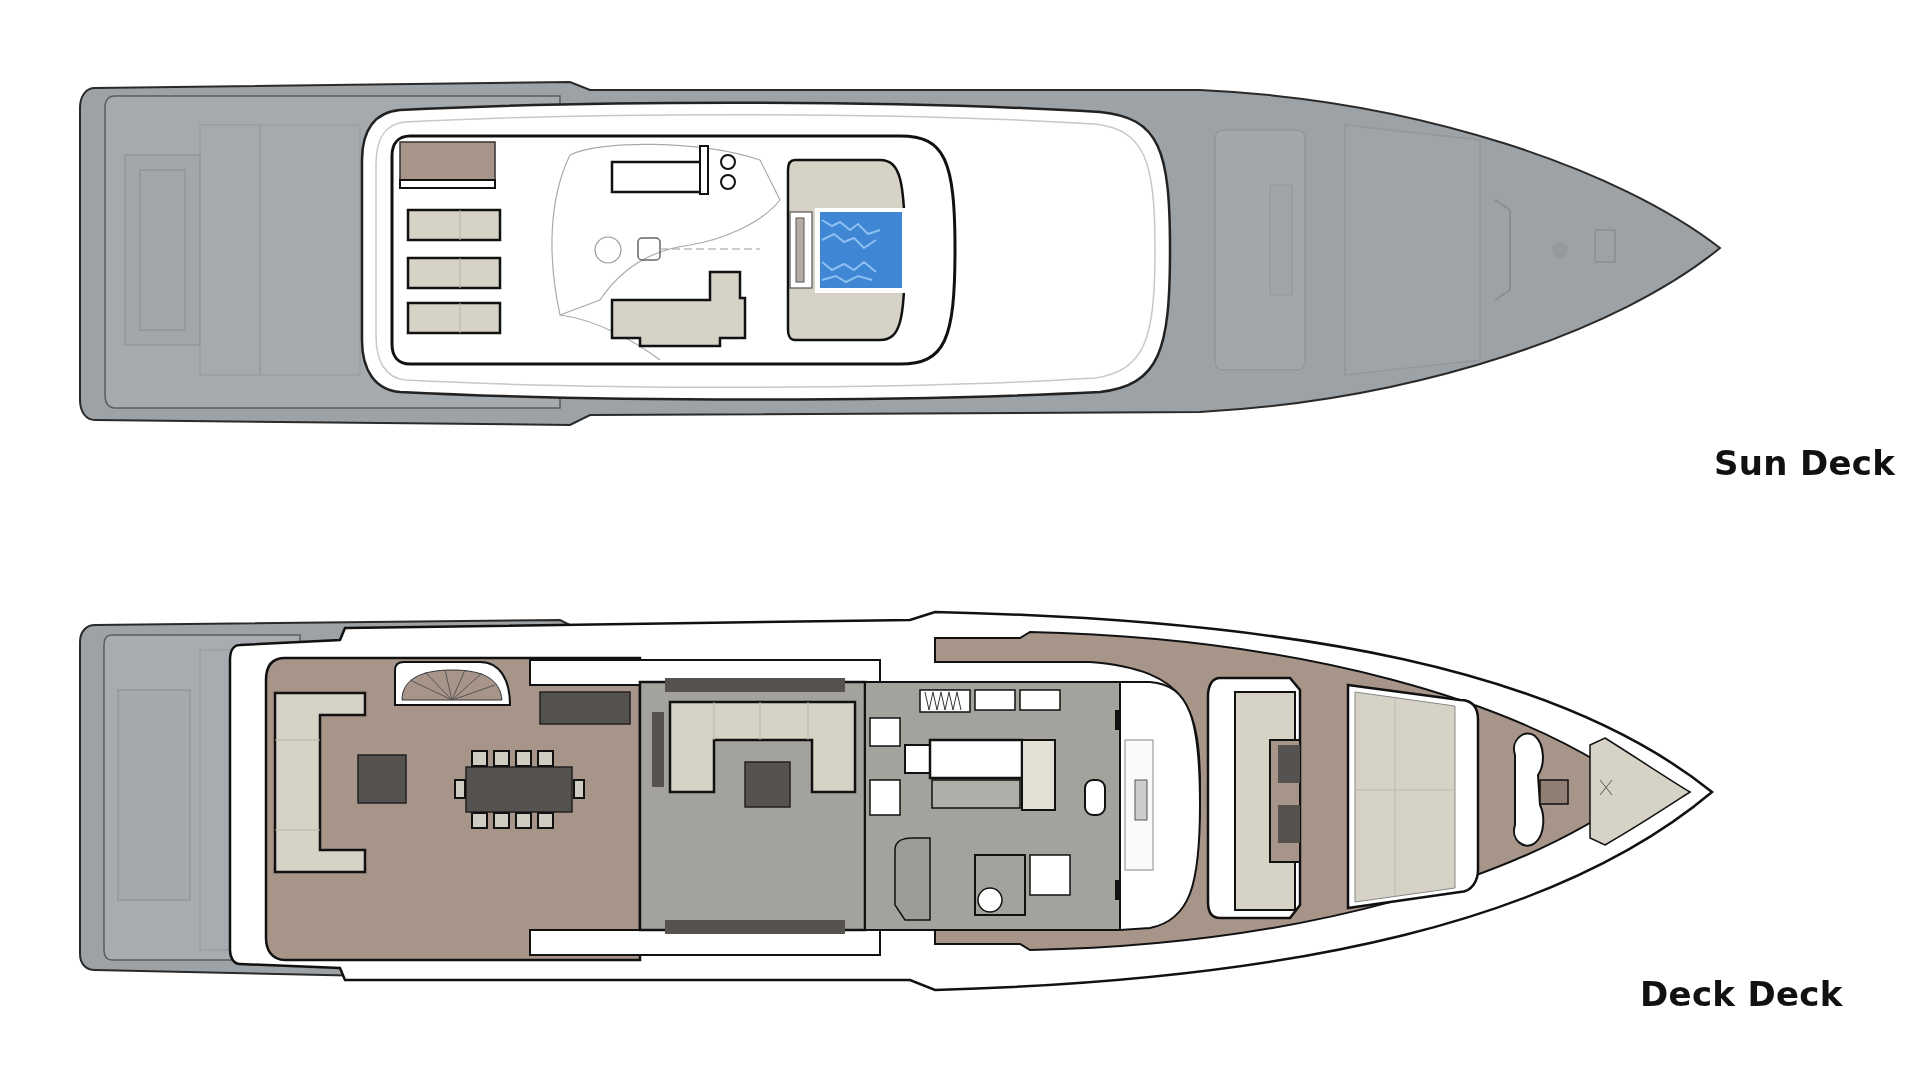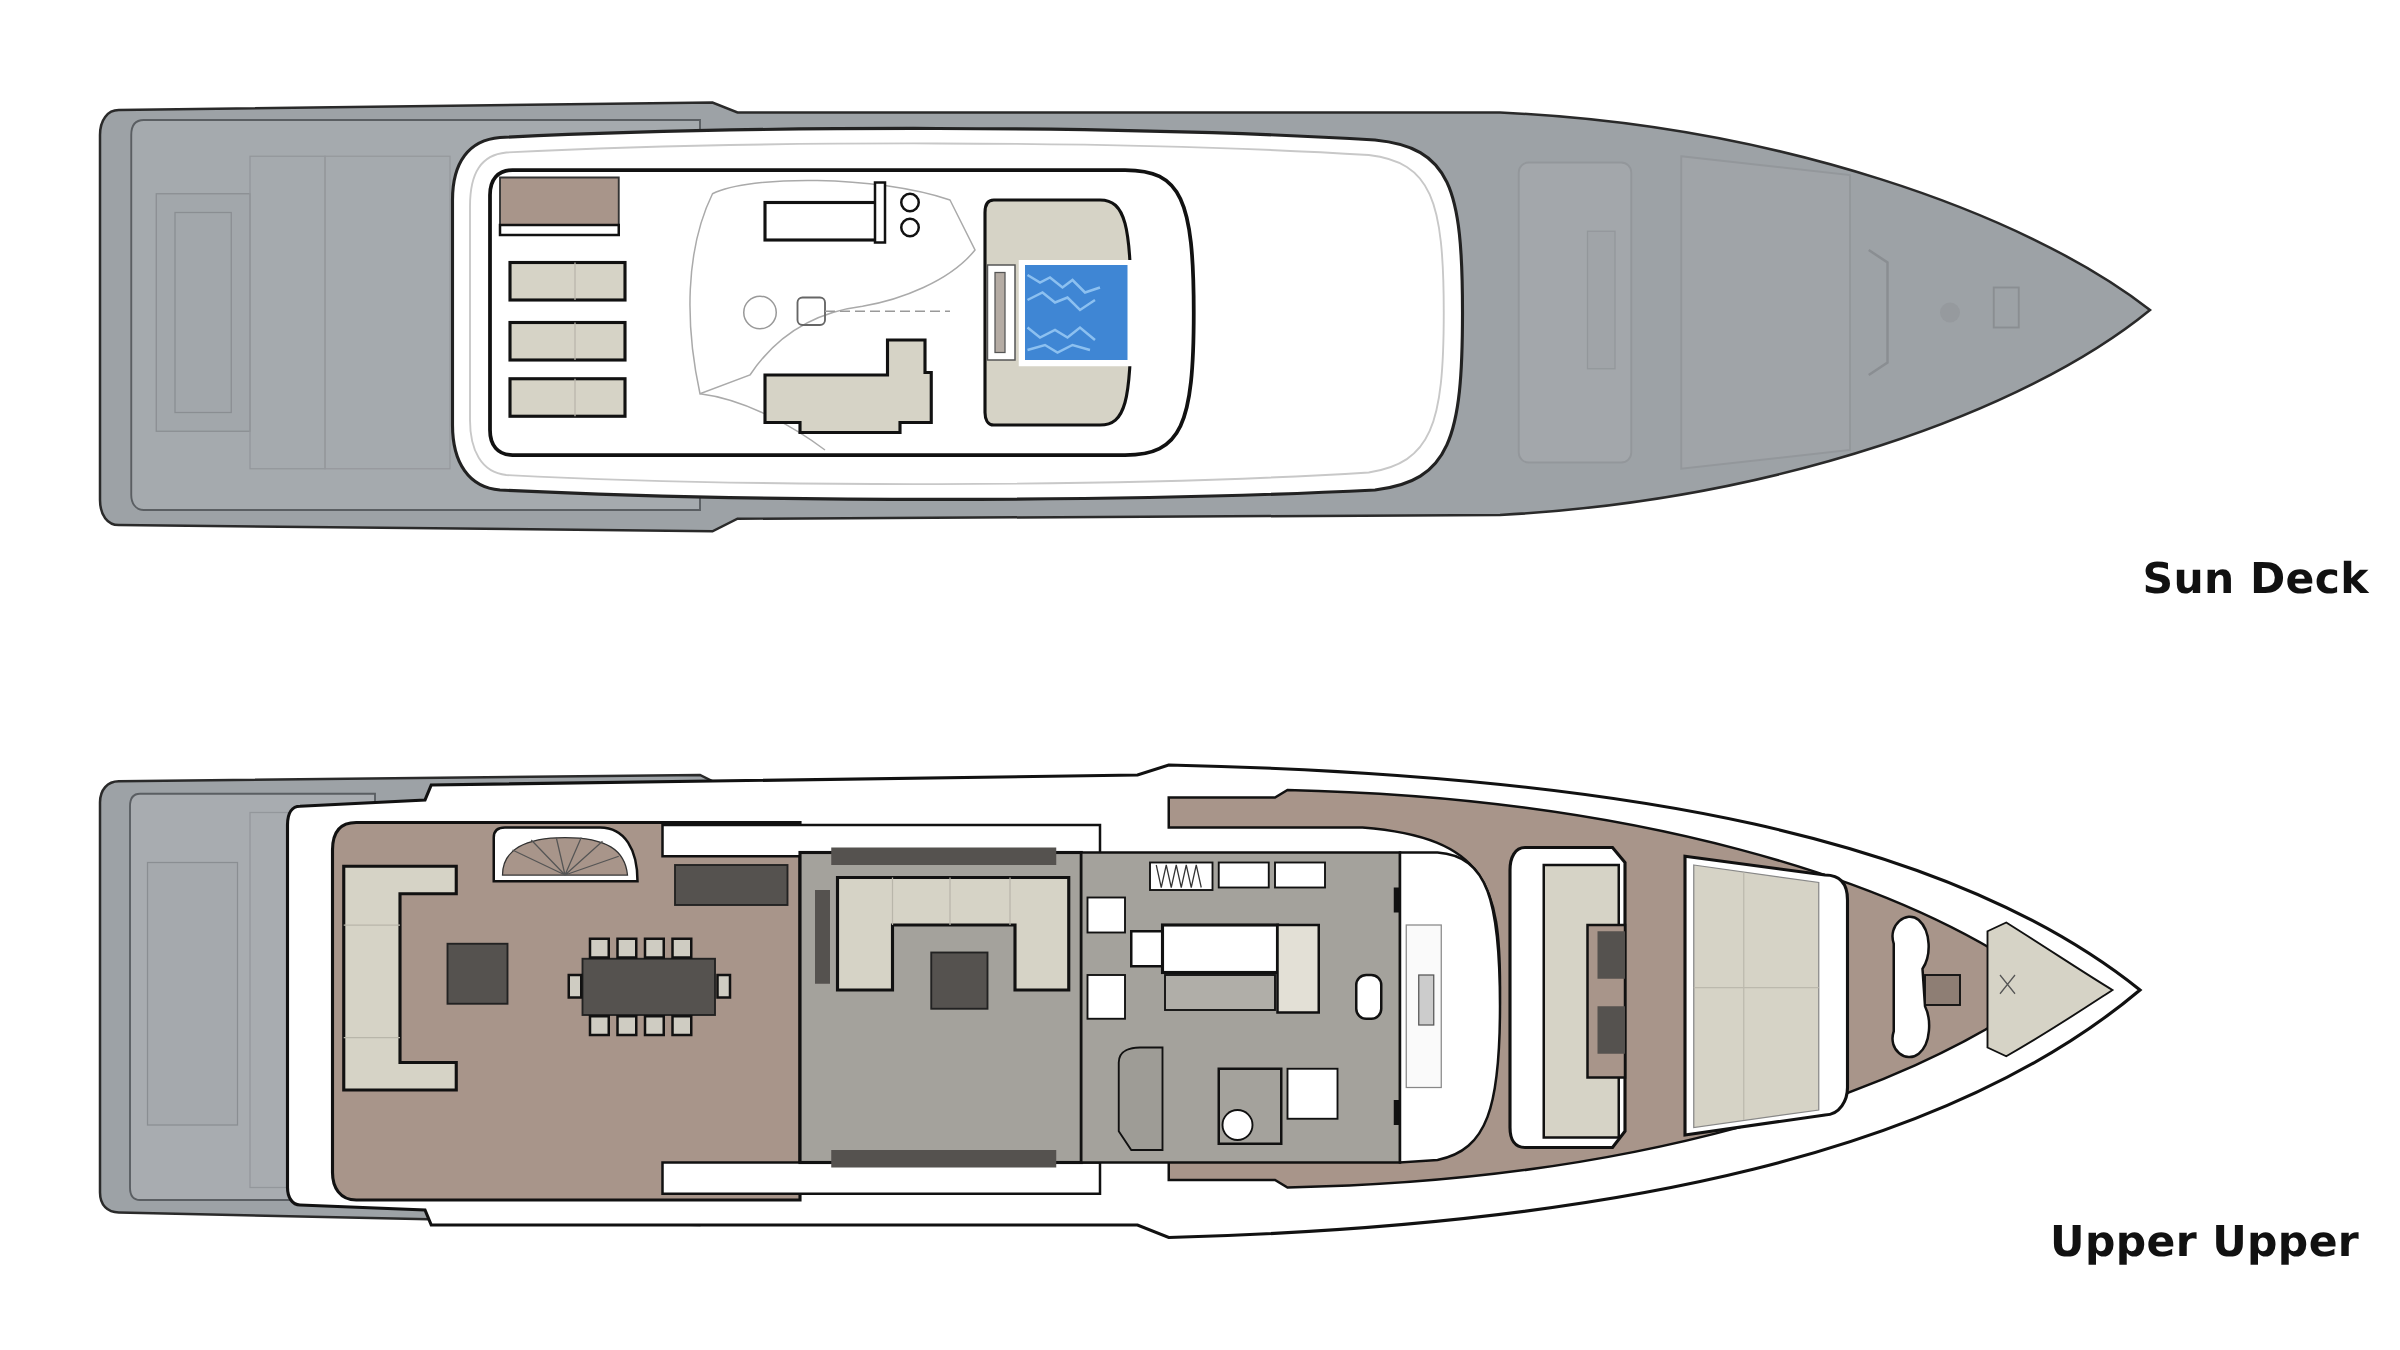--- a/index.html
+++ b/index.html
@@ -176,13 +176,13 @@
 
   <g>
     <path d="M1515,215 C1510,200 1525,188 1535,196 C1545,205 1545,225 1538,235 L1540,265 C1545,275 1545,295 1535,303 C1525,311 1510,300 1515,285 Z" fill="#ffffff" stroke="#111" stroke-width="2"></path>
     <rect x="1540" y="240" width="28" height="24" fill="#8e7e74" stroke="#111" stroke-width="1.5"></rect>
   </g>
   <path d="M1590,205 L1605,198 C1640,220 1670,240 1690,252 C1670,265 1640,285 1605,305 L1590,298 Z" fill="#d6d3c6" stroke="#111" stroke-width="1.5"></path>
   <path d="M1600,240 L1612,255 M1612,240 L1600,255" stroke="#555" stroke-width="1"></path>
 </svg>
 </div>
 
-<div class="deck-label" style="left:1640px; top:974px;">Upper Upper</div>
+<div class="deck-label" style="left:1640px; top:974px;">Deck Deck</div>
 
 </body></html>

